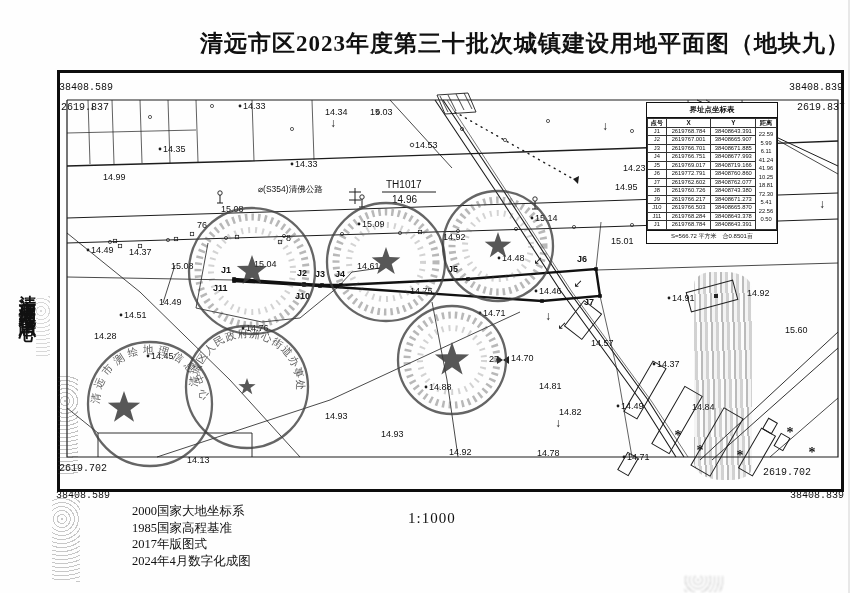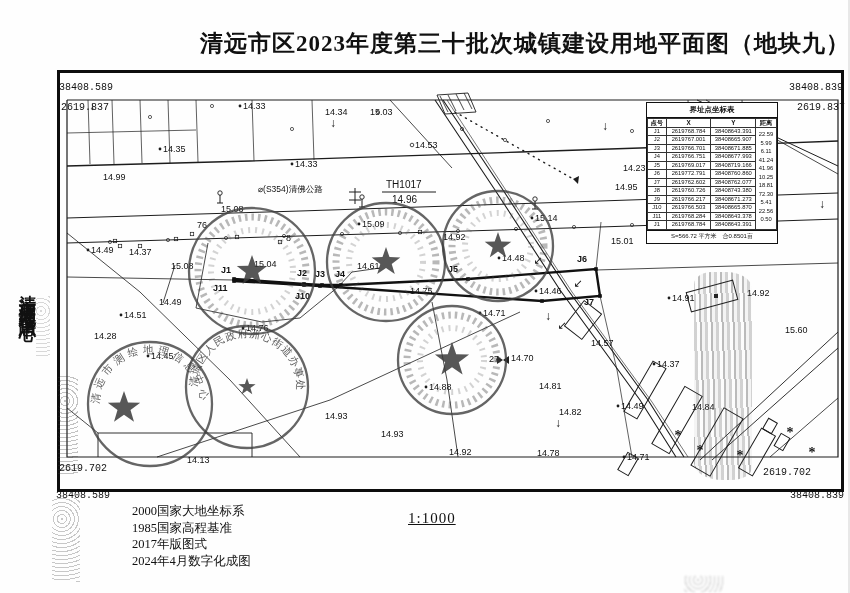--- a/index.html
+++ b/index.html
@@ -18,21 +18,21 @@
         border:1.5px solid #111;font-family:"Liberation Sans",sans-serif;box-sizing:border-box;}
   .ct-title{font-size:7.5px;font-weight:bold;text-align:center;padding:2px 0;border-bottom:1px solid #111;}
   #coord-table table{border-collapse:collapse;width:100%;table-layout:fixed;}
   #coord-table th,#coord-table td{border:0.5px solid #333;font-size:5.8px;padding:0;
         text-align:center;height:7.5px;line-height:7.5px;overflow:visible;white-space:nowrap;}
   #coord-table th{font-size:6.3px;}
   .dist-val{position:relative;top:3.5px;display:block;background:#fff;}
   .ct-footer{font-size:6px;text-align:center;border-top:1px solid #111;padding:1.5px 0;}
   
   #notes{position:absolute;left:86px;top:503px;font-size:12.5px;line-height:1.32;margin-left:46px;}
-  .scale-label{position:absolute;left:408px;top:510px;font-size:15px;letter-spacing:1px;text-decoration:underline;}
+  .scale-label{position:absolute;left:408px;top:510px;font-size:15px;letter-spacing:1px;}
   #credits{position:absolute;left:575px;top:501px;font-size:12.5px;line-height:1.5;}
   
   .smudge-right{position:absolute;left:694px;top:272px;width:58px;height:208px;
         background:repeating-linear-gradient(88deg,rgba(40,40,40,.42) 0 2px,rgba(120,120,120,.10) 2px 5px,
         rgba(70,70,70,.32) 5px 8px,rgba(210,210,210,.05) 8px 11px);
         filter:blur(.7px);opacity:.75;border-radius:30% 45% 35% 50%/6% 8% 6% 8%;}
   .speck{position:absolute;background:repeating-radial-gradient(circle at 35% 25%,
         rgba(55,55,55,.55) 0 1px,transparent 1px 4px);}
   .smudge-left{left:58px;top:376px;width:20px;height:100px;opacity:.55;filter:blur(.3px);}
   .smudge-margin{left:52px;top:498px;width:28px;height:84px;opacity:.5;}

